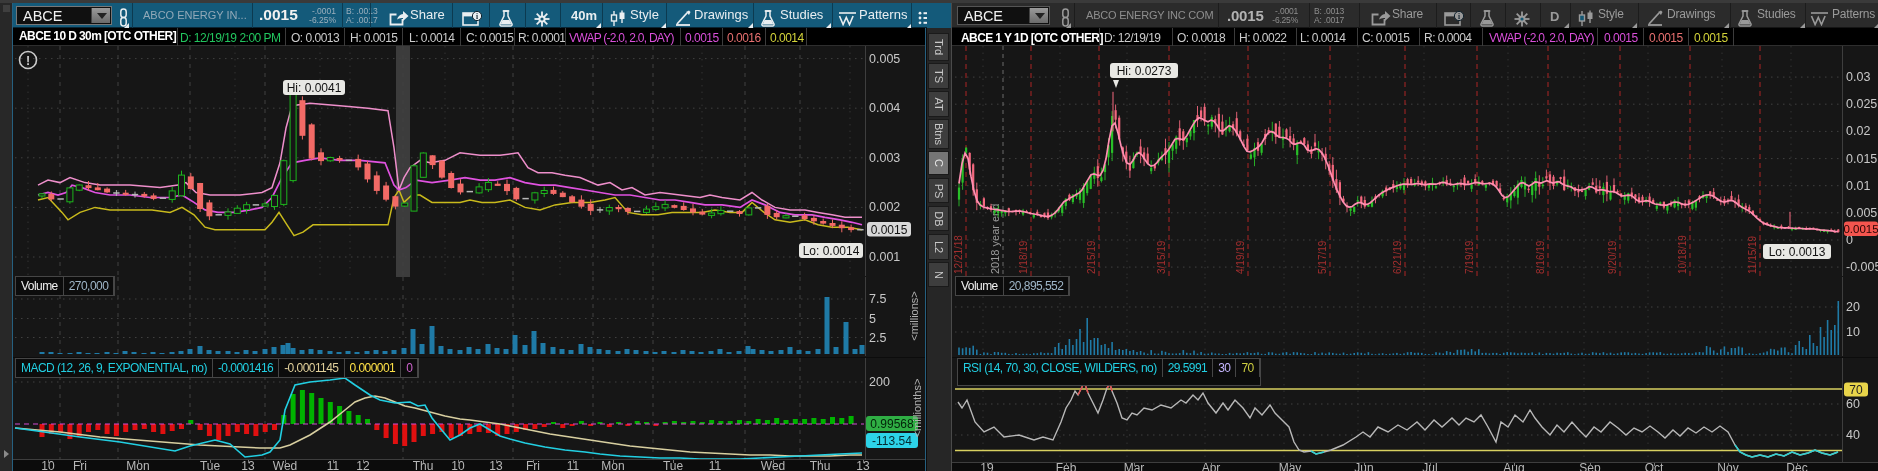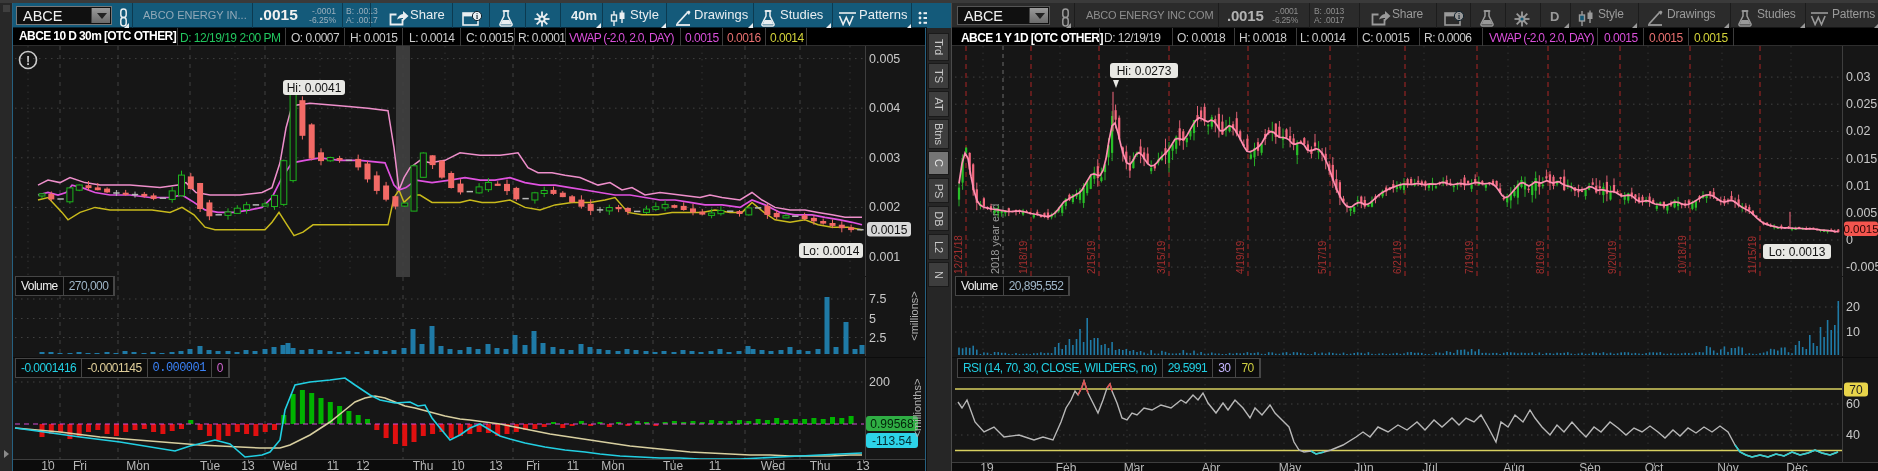--- a/index.html
+++ b/index.html
@@ -186,21 +186,21 @@
     <svg style="position:absolute;left:858px;top:7px" width="19" height="16" viewBox="0 0 19 16">
 <line x1="1" y1="3" x2="18" y2="3" stroke="#9a9a9a" stroke-width="1.6"></line>
 <path d="M1.5,6 l3.6,8.5 3.2,-7 3.2,7 3.6,-8.5" fill="none" stroke="#9a9a9a" stroke-width="1.6"></path>
     </svg>
     <span style="position:absolute;left:880px;top:4px;color:#9a9a9a;">Patterns</span>
     <div style="position:absolute;left:922px;top:20px;width:0;height:0;border-left:5px solid transparent;border-bottom:5px solid #9a9a9a;"></div>
   </div>
 <div style="position:absolute;left:13px;top:28px;width:912px;height:18px;background:#000;border-bottom:1px solid #2e2e2e;font-size:12px;letter-spacing:-0.5px;">
     <span style="position:absolute;left:6px;top:1px;color:#ffffff;font-weight:bold;font-size:12px;letter-spacing:-0.6px;white-space:pre;">ABCE 10 D 30m [OTC OTHER]</span>
     <span style="position:absolute;left:167px;top:3px;color:#22c55e;white-space:pre;">D: 12/19/19 2:00 PM</span>
-    <span style="position:absolute;left:278px;top:3px;color:#cccccc;white-space:pre;">O: 0.0007</span>
+    <span style="position:absolute;left:278px;top:3px;color:#cccccc;white-space:pre;">O: 0.0013</span>
     <span style="position:absolute;left:337px;top:3px;color:#cccccc;white-space:pre;">H: 0.0015</span>
     <span style="position:absolute;left:396px;top:3px;color:#cccccc;white-space:pre;">L: 0.0014</span>
     <span style="position:absolute;left:453px;top:3px;color:#cccccc;white-space:pre;">C: 0.0015</span>
     <span style="position:absolute;left:505px;top:3px;color:#cccccc;white-space:pre;">R: 0.0001</span>
     <span style="position:absolute;left:556px;top:3px;color:#d94fd9;white-space:pre;"><span style="letter-spacing:-0.75px">VWAP (-2.0, 2.0, DAY)</span></span>
     <span style="position:absolute;left:672px;top:3px;color:#d94fd9;white-space:pre;">0.0015</span>
     <span style="position:absolute;left:714px;top:3px;color:#e87070;white-space:pre;">0.0016</span>
     <span style="position:absolute;left:757px;top:3px;color:#d3d33a;white-space:pre;">0.0014</span>
     <div style="position:absolute;left:164px;top:0;width:1px;height:18px;background:#3c3c3c;"></div>
     <div style="position:absolute;left:272px;top:0;width:1px;height:18px;background:#3c3c3c;"></div>
@@ -211,24 +211,24 @@
     <div style="position:absolute;left:552px;top:0;width:1px;height:18px;background:#3c3c3c;"></div>
     <div style="position:absolute;left:667px;top:0;width:1px;height:18px;background:#3c3c3c;"></div>
     <div style="position:absolute;left:709px;top:0;width:1px;height:18px;background:#3c3c3c;"></div>
     <div style="position:absolute;left:752px;top:0;width:1px;height:18px;background:#3c3c3c;"></div>
     <div style="position:absolute;left:793px;top:0;width:1px;height:18px;background:#3c3c3c;"></div>
   </div>
 <div style="position:absolute;left:952px;top:28px;width:926px;height:18px;background:#000;border-bottom:1px solid #2e2e2e;font-size:12px;letter-spacing:-0.5px;">
     <span style="position:absolute;left:9px;top:3px;color:#ffffff;font-weight:bold;font-size:12px;letter-spacing:-0.6px;white-space:pre;">ABCE 1 Y 1D [OTC OTHER]</span>
     <span style="position:absolute;left:152px;top:3px;color:#cccccc;white-space:pre;">D: 12/19/19</span>
     <span style="position:absolute;left:225px;top:3px;color:#cccccc;white-space:pre;">O: 0.0018</span>
-    <span style="position:absolute;left:287px;top:3px;color:#cccccc;white-space:pre;">H: 0.0018</span>
+    <span style="position:absolute;left:287px;top:3px;color:#cccccc;white-space:pre;">H: 0.0022</span>
     <span style="position:absolute;left:348px;top:3px;color:#cccccc;white-space:pre;">L: 0.0014</span>
     <span style="position:absolute;left:410px;top:3px;color:#cccccc;white-space:pre;">C: 0.0015</span>
-    <span style="position:absolute;left:472px;top:3px;color:#cccccc;white-space:pre;">R: 0.0006</span>
+    <span style="position:absolute;left:472px;top:3px;color:#cccccc;white-space:pre;">R: 0.0004</span>
     <span style="position:absolute;left:537px;top:3px;color:#d94fd9;white-space:pre;"><span style="letter-spacing:-0.75px">VWAP (-2.0, 2.0, DAY)</span></span>
     <span style="position:absolute;left:652px;top:3px;color:#d94fd9;white-space:pre;">0.0015</span>
     <span style="position:absolute;left:697px;top:3px;color:#e87070;white-space:pre;">0.0015</span>
     <span style="position:absolute;left:742px;top:3px;color:#d3d33a;white-space:pre;">0.0015</span>
     <div style="position:absolute;left:147px;top:0;width:1px;height:18px;background:#3c3c3c;"></div>
     <div style="position:absolute;left:220px;top:0;width:1px;height:18px;background:#3c3c3c;"></div>
     <div style="position:absolute;left:282px;top:0;width:1px;height:18px;background:#3c3c3c;"></div>
     <div style="position:absolute;left:344px;top:0;width:1px;height:18px;background:#3c3c3c;"></div>
     <div style="position:absolute;left:405px;top:0;width:1px;height:18px;background:#3c3c3c;"></div>
     <div style="position:absolute;left:467px;top:0;width:1px;height:18px;background:#3c3c3c;"></div>
@@ -1538,30 +1538,31 @@
     <rect x="1844.0" y="382.5" width="24.0" height="14.0" fill="#e8d44a" rx="3"></rect>
     <text x="1856.0" y="393.5" fill="#222" font-size="12" font-family="Liberation Sans, sans-serif" text-anchor="middle">70</text>
     <text x="1846.0" y="408.0" fill="#c8c8c8" font-size="12.5" font-family="Liberation Sans, sans-serif" text-anchor="start">60</text>
     <text x="1846.0" y="439.0" fill="#c8c8c8" font-size="12.5" font-family="Liberation Sans, sans-serif" text-anchor="start">40</text>
   </svg>
 <div style="position:absolute;left:15px;top:276px;height:20px;background:#0c0c0c;border:1px solid #464646;display:inline-flex;">
     <div style="height:18px;line-height:18px;padding:0 5px;border-right:1px solid #464646;font-size:12px;letter-spacing:-0.55px;color:#f0f0f0;white-space:pre;">Volume</div>
     <div style="height:18px;line-height:18px;padding:0 5px;border-right:1px solid #464646;font-size:12px;letter-spacing:-0.55px;color:#9fb6c8;white-space:pre;">270,000</div>
   </div>
 <div style="position:absolute;left:15px;top:358px;height:20px;background:#0c0c0c;border:1px solid #464646;display:inline-flex;">
+    <div style="height:18px;line-height:18px;padding:0 5px;border-right:1px solid #464646;font-size:12px;letter-spacing:-0.55px;color:#22cfe2;white-space:pre;">MACD (12, 26, 9, EXPONENTIAL, no)</div>
     <div style="height:18px;line-height:18px;padding:0 5px;border-right:1px solid #464646;font-size:12px;letter-spacing:-0.55px;color:#22cfe2;white-space:pre;">-0.0001416</div>
     <div style="height:18px;line-height:18px;padding:0 5px;border-right:1px solid #464646;font-size:12px;letter-spacing:-0.55px;color:#e0cf9a;white-space:pre;">-0.0001145</div>
-    <div style="height:18px;line-height:18px;padding:0 5px;border-right:1px solid #464646;font-size:12px;letter-spacing:-0.55px;color:#3b82f6;white-space:pre;font-family:Liberation Mono, monospace;">0.000001</div>
+    <div style="height:18px;line-height:18px;padding:0 5px;border-right:1px solid #464646;font-size:12px;letter-spacing:-0.55px;color:#fde047;white-space:pre;">0.000001</div>
     <div style="height:18px;line-height:18px;padding:0 5px;border-right:1px solid #464646;font-size:12px;letter-spacing:-0.55px;color:#cc63cc;white-space:pre;">0</div>
   </div>
 <div style="position:absolute;left:955px;top:276px;height:20px;background:#0c0c0c;border:1px solid #464646;display:inline-flex;">
     <div style="height:18px;line-height:18px;padding:0 5px;border-right:1px solid #464646;font-size:12px;letter-spacing:-0.55px;color:#f0f0f0;white-space:pre;">Volume</div>
     <div style="height:18px;line-height:18px;padding:0 5px;border-right:1px solid #464646;font-size:12px;letter-spacing:-0.55px;color:#9fb6c8;white-space:pre;">20,895,552</div>
   </div>
-<div style="position:absolute;left:957px;top:358px;height:20px;background:#0c0c0c;border:1px solid #464646;display:inline-flex;">
+<div style="position:absolute;left:957px;top:358px;height:28px;background:#0c0c0c;border:1px solid #464646;display:inline-flex;">
     <div style="height:18px;line-height:18px;padding:0 5px;border-right:1px solid #464646;font-size:12px;letter-spacing:-0.55px;color:#22cfe2;white-space:pre;">RSI (14, 70, 30, CLOSE, WILDERS, no)</div>
     <div style="height:18px;line-height:18px;padding:0 5px;border-right:1px solid #464646;font-size:12px;letter-spacing:-0.55px;color:#22cfe2;white-space:pre;">29.5991</div>
     <div style="height:18px;line-height:18px;padding:0 5px;border-right:1px solid #464646;font-size:12px;letter-spacing:-0.55px;color:#c4b5fd;white-space:pre;">30</div>
     <div style="height:18px;line-height:18px;padding:0 5px;border-right:1px solid #464646;font-size:12px;letter-spacing:-0.55px;color:#cfcf40;white-space:pre;">70</div>
   </div>
 <div style="position:absolute;left:13px;top:459px;width:912px;height:12px;background:#0c0c0c;border-top:1px solid #3e3e3e;">
     <span style="position:absolute;left:21px;top:-1px;width:28px;text-align:center;font-size:12px;color:#b8b8b8;">10</span>
     <div style="position:absolute;left:35px;top:0px;width:1px;height:3px;background:#777;"></div>
     <span style="position:absolute;left:53px;top:-1px;width:28px;text-align:center;font-size:12px;color:#b8b8b8;">Fri</span>
     <div style="position:absolute;left:67px;top:0px;width:1px;height:3px;background:#777;"></div>

